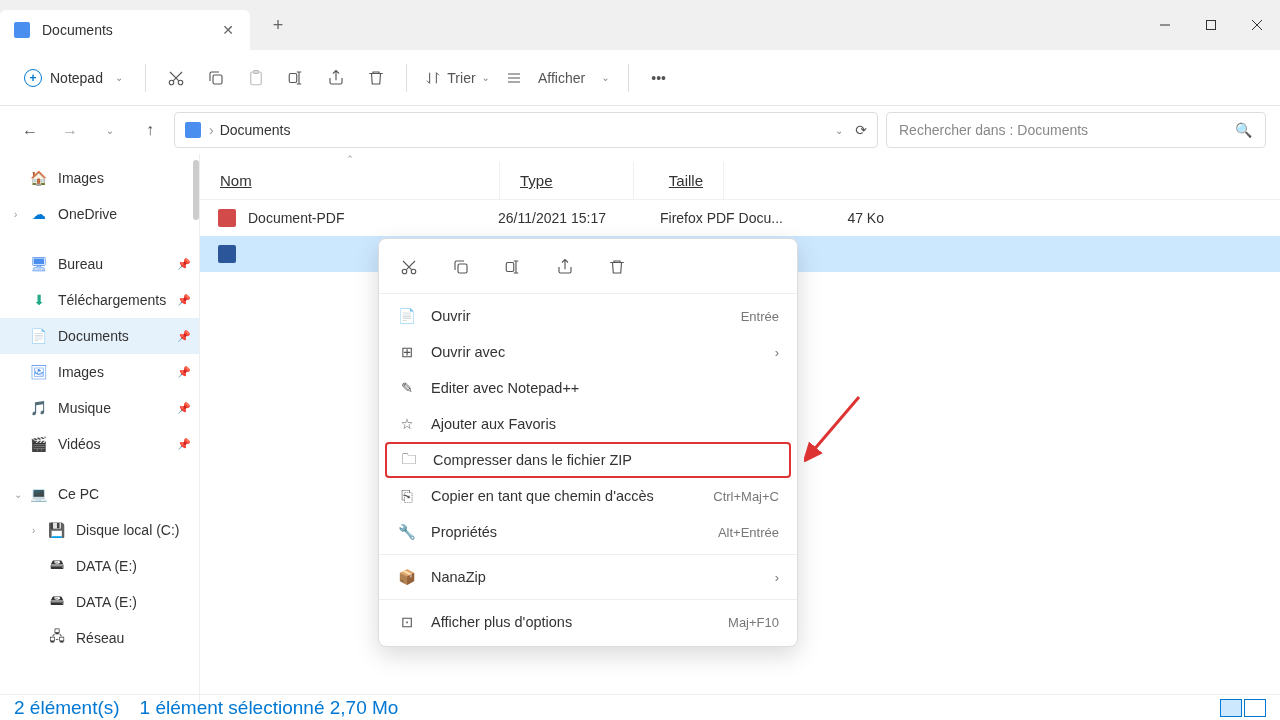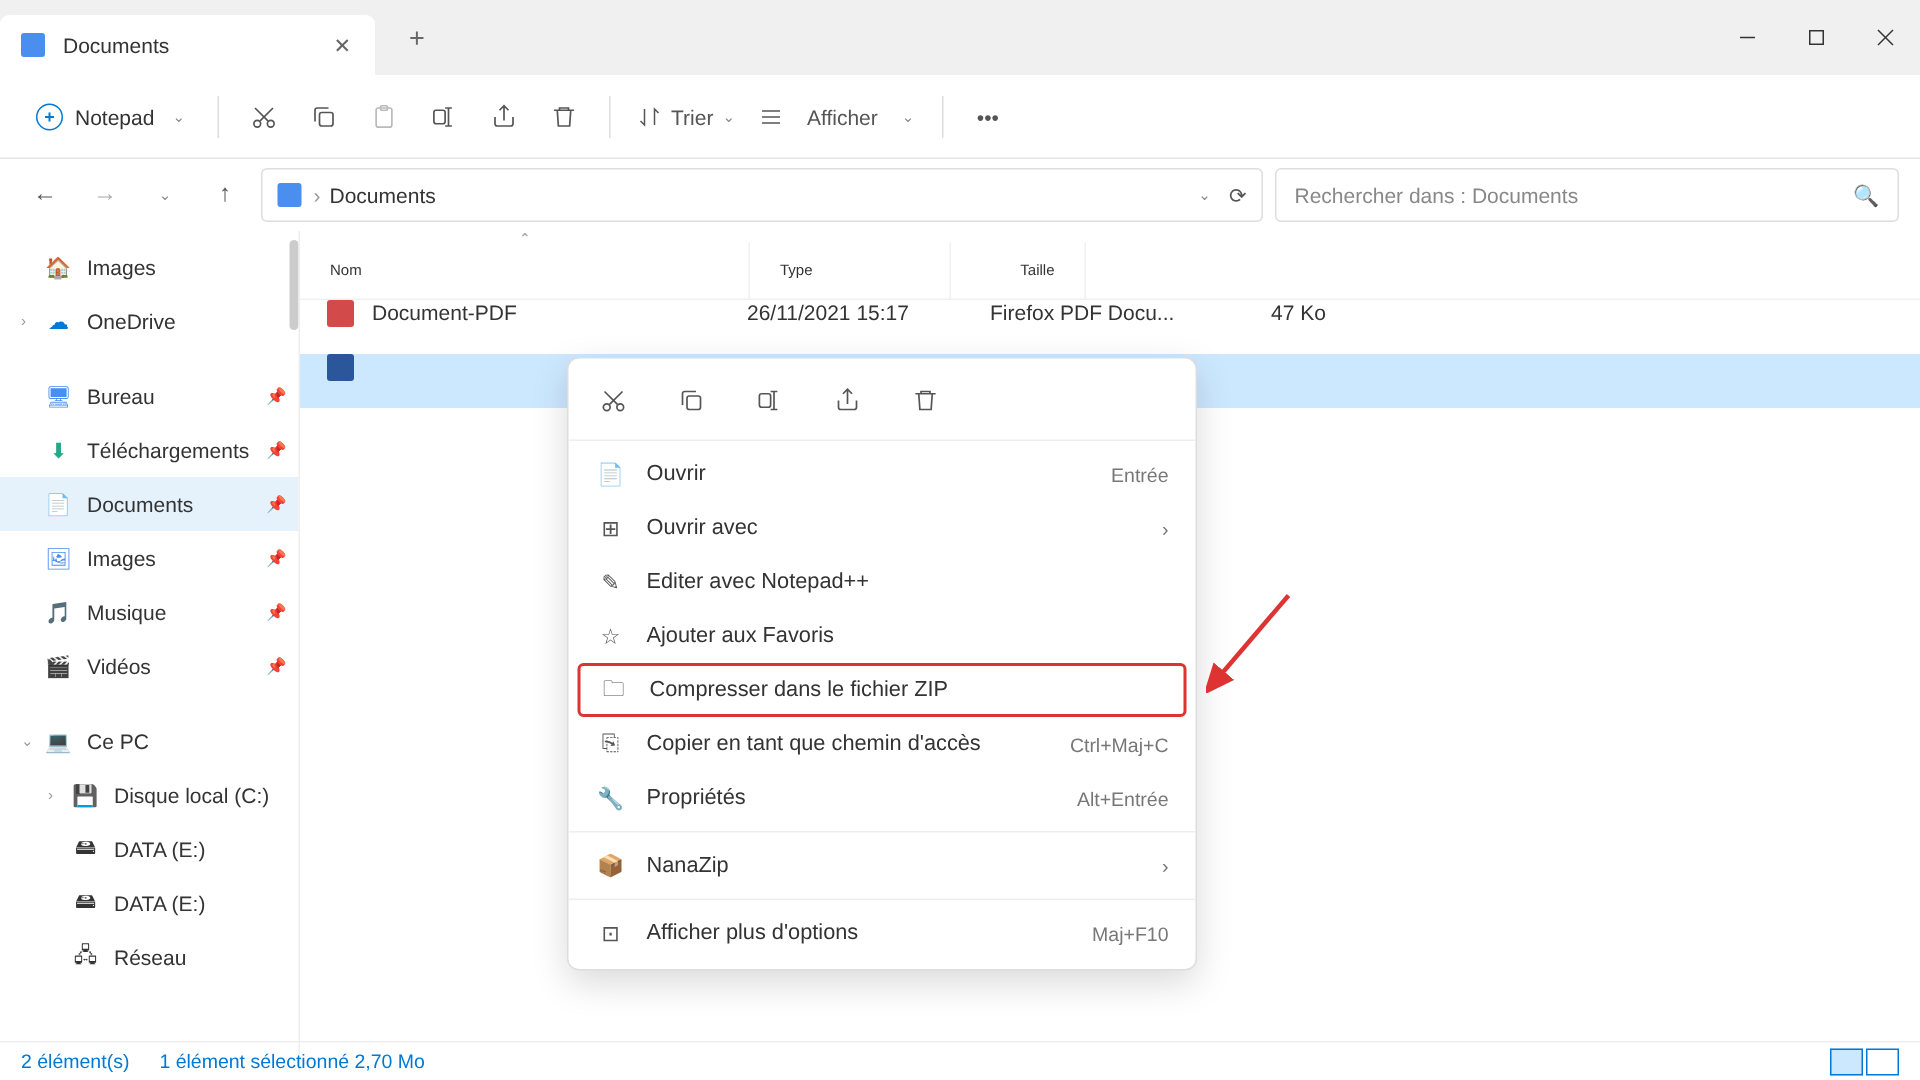--- a/index.html
+++ b/index.html
@@ -19,40 +19,40 @@
 .tbtn { height:36px; min-width:36px; display:flex; align-items:center; justify-content:center; border-radius:4px; color:#555; padding:0 6px; font-size:14px; }
 .newbtn { display:flex; align-items:center; gap:8px; padding:0 10px; height:36px; border-radius:4px; color:#333; font-size:14px; }
 .circplus { width:18px; height:18px; border:1.5px solid #0078d4; border-radius:50%; display:flex; align-items:center; justify-content:center; color:#0078d4; font-size:12px; font-weight:bold; }
 .sep { width:1px; height:28px; background:#ddd; margin:0 8px; }
 
 
 .navrow { height:48px; display:flex; align-items:center; padding:0 14px; gap:8px; }
 .navbtn { width:32px; height:32px; display:flex; align-items:center; justify-content:center; color:#555; }
 .addrbar { flex:1; height:36px; border:1px solid #ddd; border-radius:4px; display:flex; align-items:center; padding:0 10px; font-size:14px; color:#333; }
 .addrbar .aicon { width:16px; height:16px; background:#4a8ef0; border-radius:2px; margin-right:8px; }
-.searchbar { width:416px; height:36px; border:1px solid #ddd; border-radius:4px; display:flex; align-items:center; padding:4px 12px; font-size:14px; color:#888; }
+.searchbar { width:380px; height:36px; border:1px solid #ddd; border-radius:4px; display:flex; align-items:center; padding:4px 12px; font-size:14px; color:#888; }
 
 
 .main { display:flex; height:560px; }
 .sidebar { width:200px; border-right:1px solid #eee; padding:6px 0; overflow-y:auto; position:relative; }
 .scrollstub { position:absolute; right:0; top:6px; width:6px; height:60px; background:#ccc; border-radius:3px; }
 .navitem { height:36px; display:flex; align-items:center; padding:0 8px 0 14px; font-size:14px; color:#333; }
 .navitem.active { background:#e5f1fb; }
 .navitem .pin { margin-left:auto; color:#999; font-size:11px; }
 .navitem .ic { width:18px; height:18px; margin-right:10px; display:flex; align-items:center; justify-content:center; font-size:14px; }
 .navspacer { height:14px; }
 .navitem.sub { padding-left:32px; }
 .navitem .chev { width:12px; margin-right:4px; color:#999; font-size:10px; }
 
 .content { flex:1; position:relative; }
-.cols { height:38px; display:flex; align-items:center; font-size:10px; color:#333; border-bottom:1px solid #f0f0f0; }
+.cols { height:38px; display:flex; align-items:center; font-size:15px; color:#333; border-bottom:1px solid #f0f0f0;text-decoration:underline; }
 .cols > div { padding:0 20px; border-right:1px solid #f0f0f0; display:flex; align-items:center; height:100%; }
 .c-name { width:300px; } .c-mod { width:162px; } .c-type { width:134px; } .c-size { width:90px; justify-content:flex-end; }
 .sortind { width:300px; height:8px; display:flex; justify-content:center; color:#999; font-size:9px; }
-.row { height:36px; display:flex; font-size:14px; color:#333; padding-left:18px; }
+.row { height:36px; display:flex; align-items:center; font-size:14px; color:#333; padding-left:18px; }
 .row.sel { background:#cce8ff; }
 .row .fic { width:18px; height:18px; margin-right:12px; border-radius:2px; }
 .ic-pdf { background:#d34a4a; }
 .ic-word { background:#2b579a; }
 .row .rname { width:250px; } .row .rmod { width:162px; } .row .rtype { width:134px; overflow:hidden; text-overflow:ellipsis; white-space:nowrap; } .row .rsize { width:90px; text-align:right; }
 
 
 .ctxmenu { position:absolute; left:378px; top:238px; width:420px; background:#fff; border:1px solid #ddd; border-radius:8px; box-shadow:0 8px 24px rgba(0,0,0,0.15); padding:6px 0; z-index:10; }
 .ctxtoprow { height:44px; display:flex; align-items:center; justify-content:flex-start; gap:32px; padding:0 20px; }
 .ctxtoprow .ci { width:20px; height:20px; display:flex; align-items:center; justify-content:center; color:#555; }
@@ -64,21 +64,21 @@
 
 
 .arrow { position:absolute; left:804px; top:392px; z-index:11; pointer-events:none; }
 
 
 .wm { position:absolute; left:430px; top:325px; font-size:48px; font-weight:800; color:rgba(0,170,220,0.3); letter-spacing:2px; z-index:5; display:flex; }
 .wm .g1 { color:rgba(150,150,150,0.4); }
 .wm .g2 { background:rgba(0,170,220,0.5); color:#fff; padding:0 8px; border-radius:6px; margin-left:6px; }
 
 
-.status { position:absolute; bottom:0; left:0; right:0; height:26px; border-top:1px solid #eee; display:flex; align-items:center; font-size:13px; color:#0078d4; padding:0 14px; gap:20px; }
+.status { position:absolute; bottom:0; left:0; right:0; height:26px; border-top:1px solid #eee; display:flex; align-items:center; font-size:19px; color:#0078d4; padding:0 14px; gap:20px; }
 .status .viewic { margin-left:auto; display:flex; gap:2px; }
 .status .vbox { width:22px; height:18px; border:1px solid #0078d4; display:flex; }
 
 svg { display:block; }
 </style>
 </head>
 <body>
 
 <div class="titlebar">
   <div class="tab">

